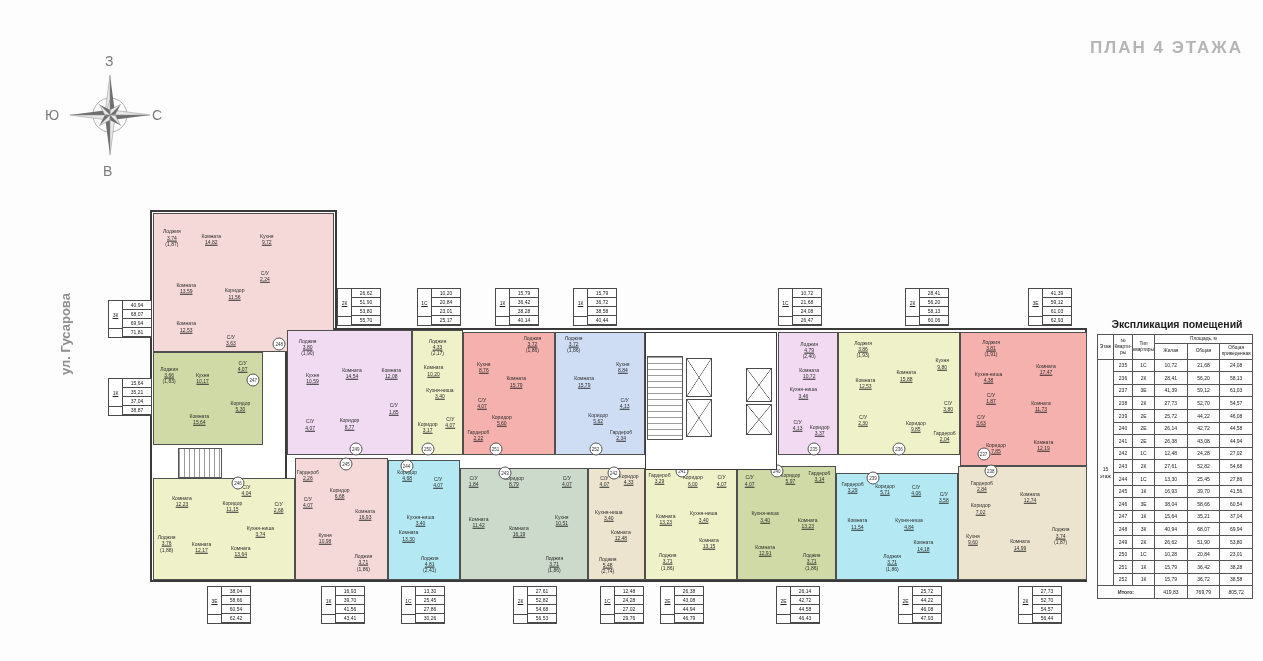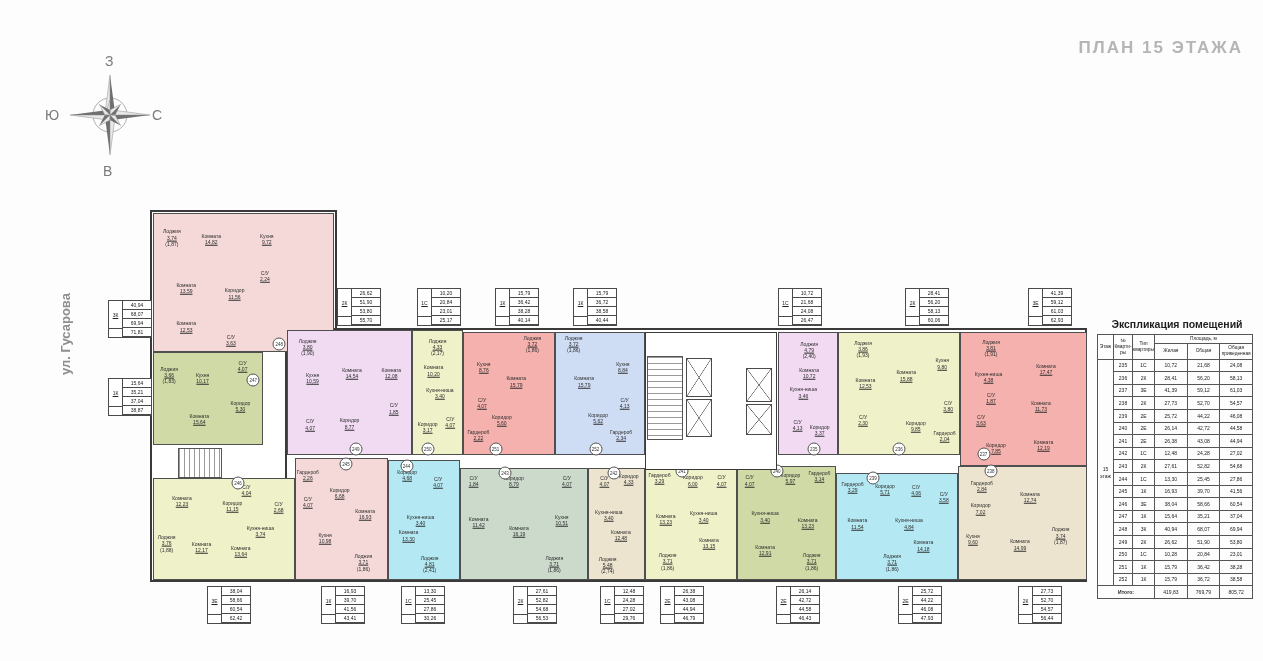--- a/index.html
+++ b/index.html
@@ -69,21 +69,21 @@
   .explic th,.explic td{
     border:0.8px solid #555;font-size:5px;font-weight:normal;
     text-align:center;vertical-align:middle;padding:1px 0;line-height:1.3;
   }
   .explic th{font-size:4.8px;}
   .explic td.num{height:9.6px;}
 </style>
 </head>
 <body>
 
-<div class="plan-title">ПЛАН 15 ЭТАЖА</div>
+<div class="plan-title">ПЛАН 4 ЭТАЖА</div>
 
 <div class="street">ул. Гусарова</div>
 
 <div class="compass">
   <svg width="90" height="90" viewBox="-45 -45 90 90">
     <circle cx="0" cy="0" r="17" fill="none" stroke="#9a9a9a" stroke-width="0.8"></circle>
     <g id="cstar">
       <g id="pl">
         <polygon points="0,-40 4.5,-6 0,0" fill="#6f6f6f"></polygon>
         <polygon points="0,-40 -4.5,-6 0,0" fill="#e8e8e8" stroke="#8a8a8a" stroke-width="0.5"></polygon>

